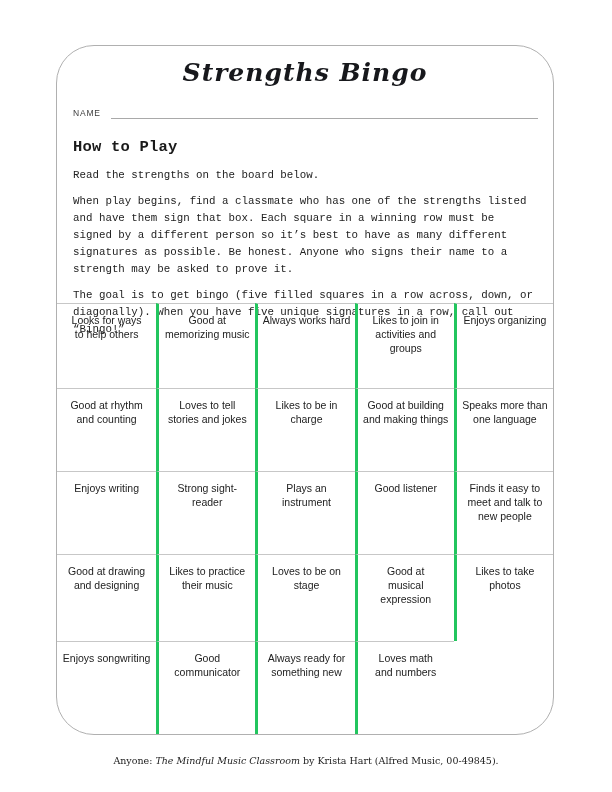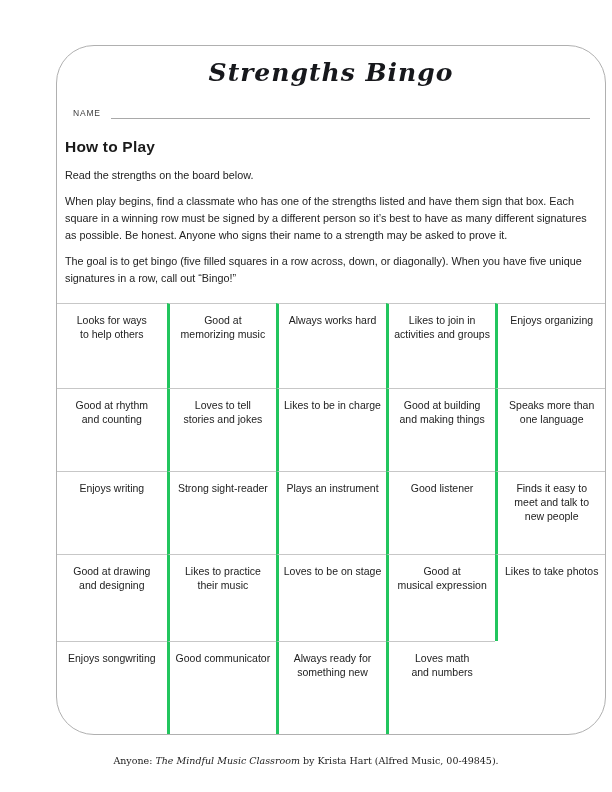--- a/index.html
+++ b/index.html
@@ -9,21 +9,21 @@
     height: 792px;
     background: #ffffff;
     font-family: "Liberation Sans", sans-serif;
     color: #1e1e1e;
     overflow: hidden;
   }
   .card {
     position: absolute;
     left: 56px;
     top: 45px;
-    width: 550px;
+    width: 498px;
     height: 690px;
     box-sizing: border-box;
     background: #ffffff;
     border: 1px solid #b0b0b0;
     border-radius: 38px;
     overflow: hidden;
   }
   .title {
     position: absolute;
     top: 12px;
@@ -54,22 +54,23 @@
     padding-bottom: 1px;
   }
   .name-line {
     flex: 1;
     height: 10px;
     border-bottom: 1px solid #a9a9a9;
   }
   .howto {
     position: absolute;
     top: 92px;
-    left: 8px;
+    left: 16px;
     right: 14px;
+    font-family: Liberation Mono, monospace;
   }
   .howto h2 {
     margin: 0 0 11px 0;
     font-size: 15.5px;
     font-weight: 700;
     letter-spacing: 0.2px;
     color: #1a1a1a;
   }
   .howto p {
     margin: 0 0 9px 0;

